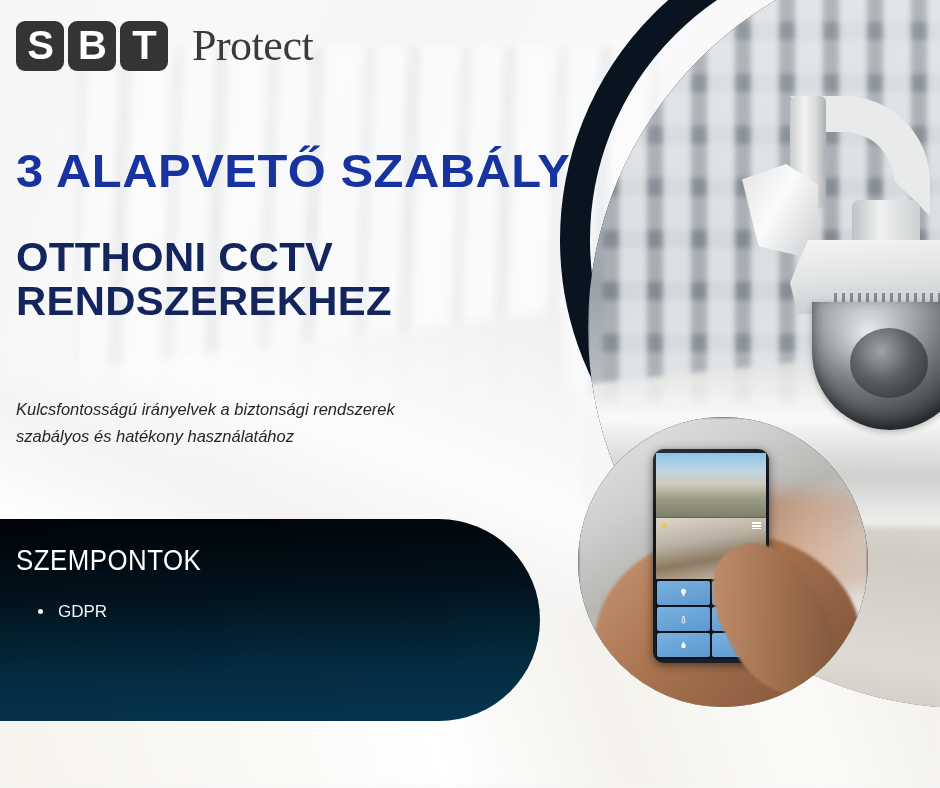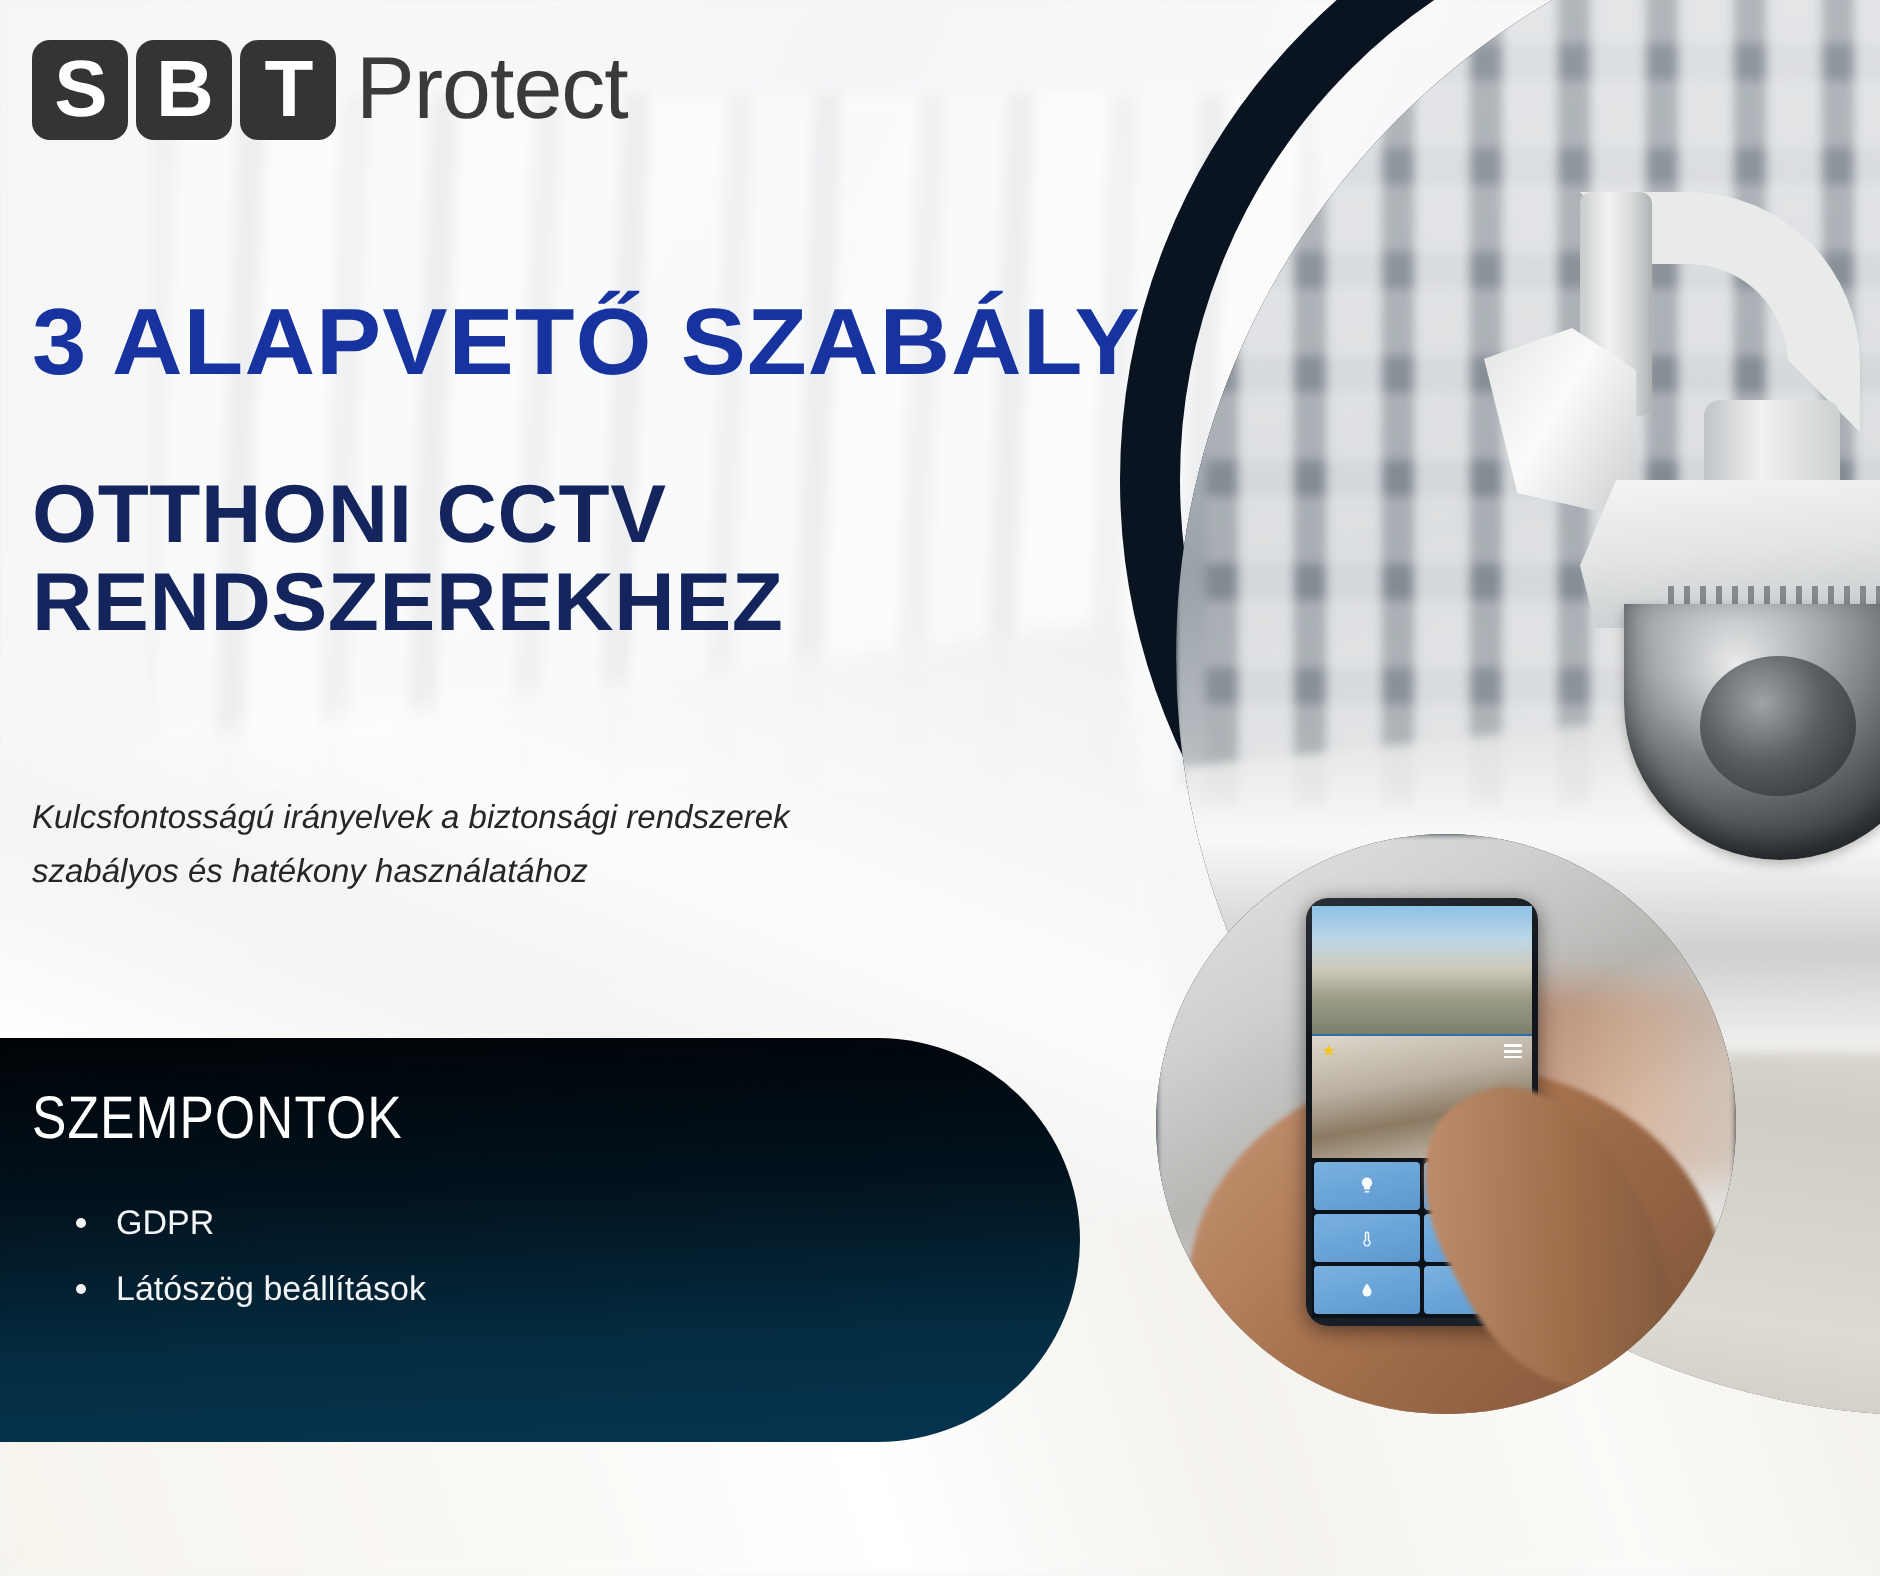--- a/index.html
+++ b/index.html
@@ -236,25 +236,26 @@
     width:48px; height:50px;
     background:#343434;
     border-radius:9px;
     color:#fff;
     font-size:40px; font-weight:bold;
     display:flex; align-items:center; justify-content:center;
     font-family:"Liberation Sans", sans-serif;
     letter-spacing:-1px;
   }
   .logo-word {
-    margin-left:6px;
+    margin-left:20px;
     font-size:44px;
     color:#3a3a3a;
     font-weight:400;
     letter-spacing:-.5px;
+    font-family:Liberation Serif, serif;
   }
 
   
   .head-main {
     position:absolute; left:16px; top:143px;
     font-size:47px; font-weight:bold;
     color:#17339f;
     letter-spacing:.5px;
     transform:scaleX(1.04);
     transform-origin:left center;
@@ -395,17 +396,16 @@
     <div>OTTHONI CCTV</div>
     <div>RENDSZEREKHEZ</div>
   </div>
 
   <div class="lede">Kulcsfontosságú irányelvek a biztonsági rendszerek szabályos és hatékony használatához</div>
 
   <div class="panel">
     <div class="panel-title">SZEMPONTOK</div>
     <ul class="panel-list">
       <li>GDPR</li>
-      <li>Látószög beállítások</li>
     </ul>
   </div>
 
 </div>
 
 </body></html>

